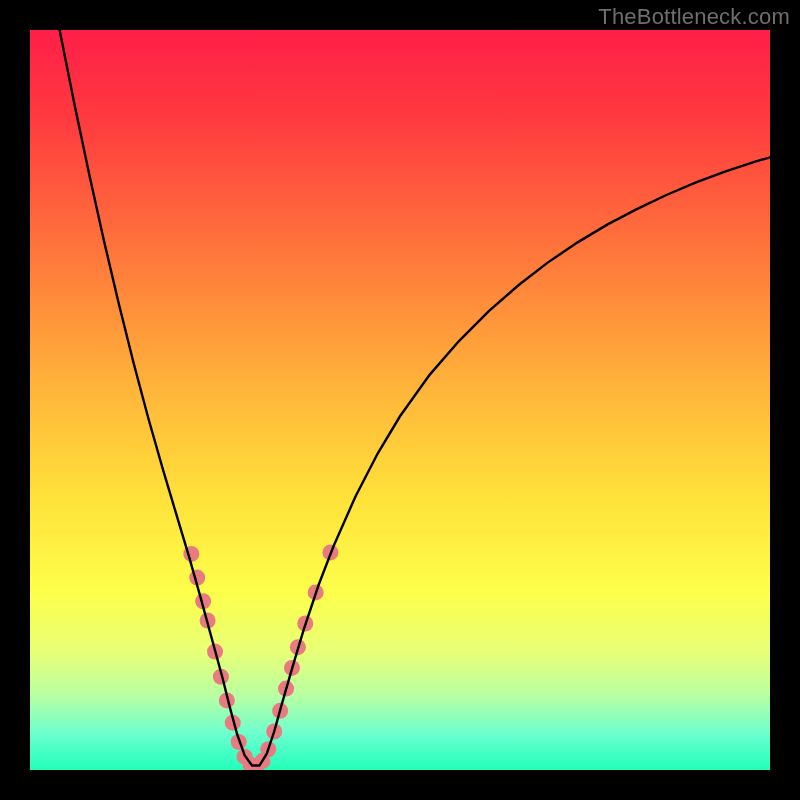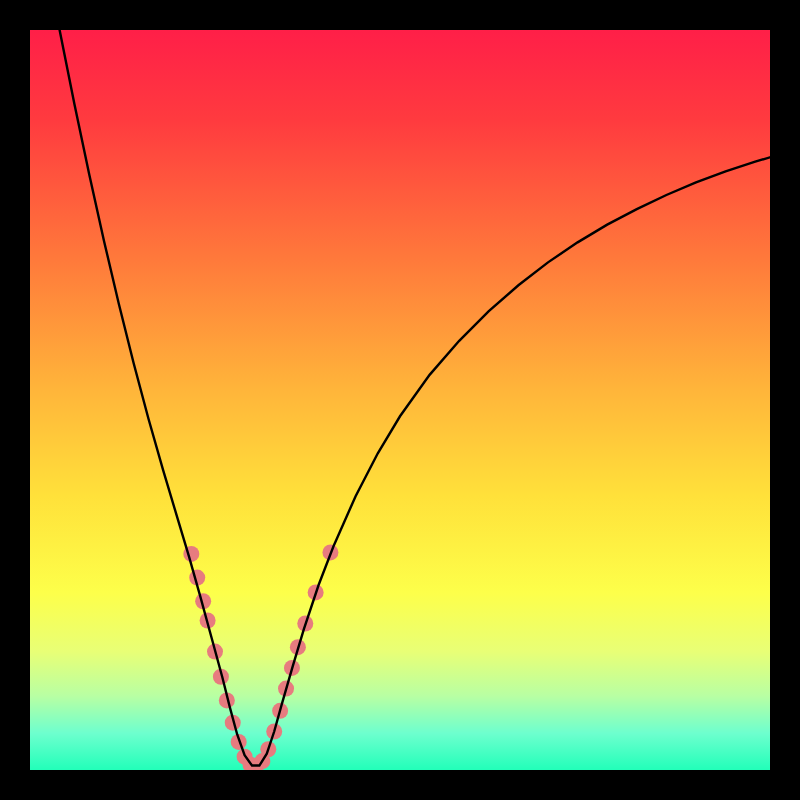--- a/index.html
+++ b/index.html
@@ -44,20 +44,21 @@
     font-weight: 500;
     letter-spacing: 0.2px;
     user-select: none;
   }
 </style>
 </head>
 <body>
 
 <div class="frame">
 
+  <div class="watermark">TheBottleneck.com</div>
 
   <div class="plot-area">
 
     <svg class="gradient" viewBox="0 0 740 740" preserveAspectRatio="none">
       <defs>
         <linearGradient id="bg" x1="0" y1="0" x2="0" y2="1">
             <stop offset="0%" stop-color="#ff1f48"></stop>
             <stop offset="12%" stop-color="#ff3a3f"></stop>
             <stop offset="30%" stop-color="#ff763b"></stop>
             <stop offset="48%" stop-color="#ffb33a"></stop>

